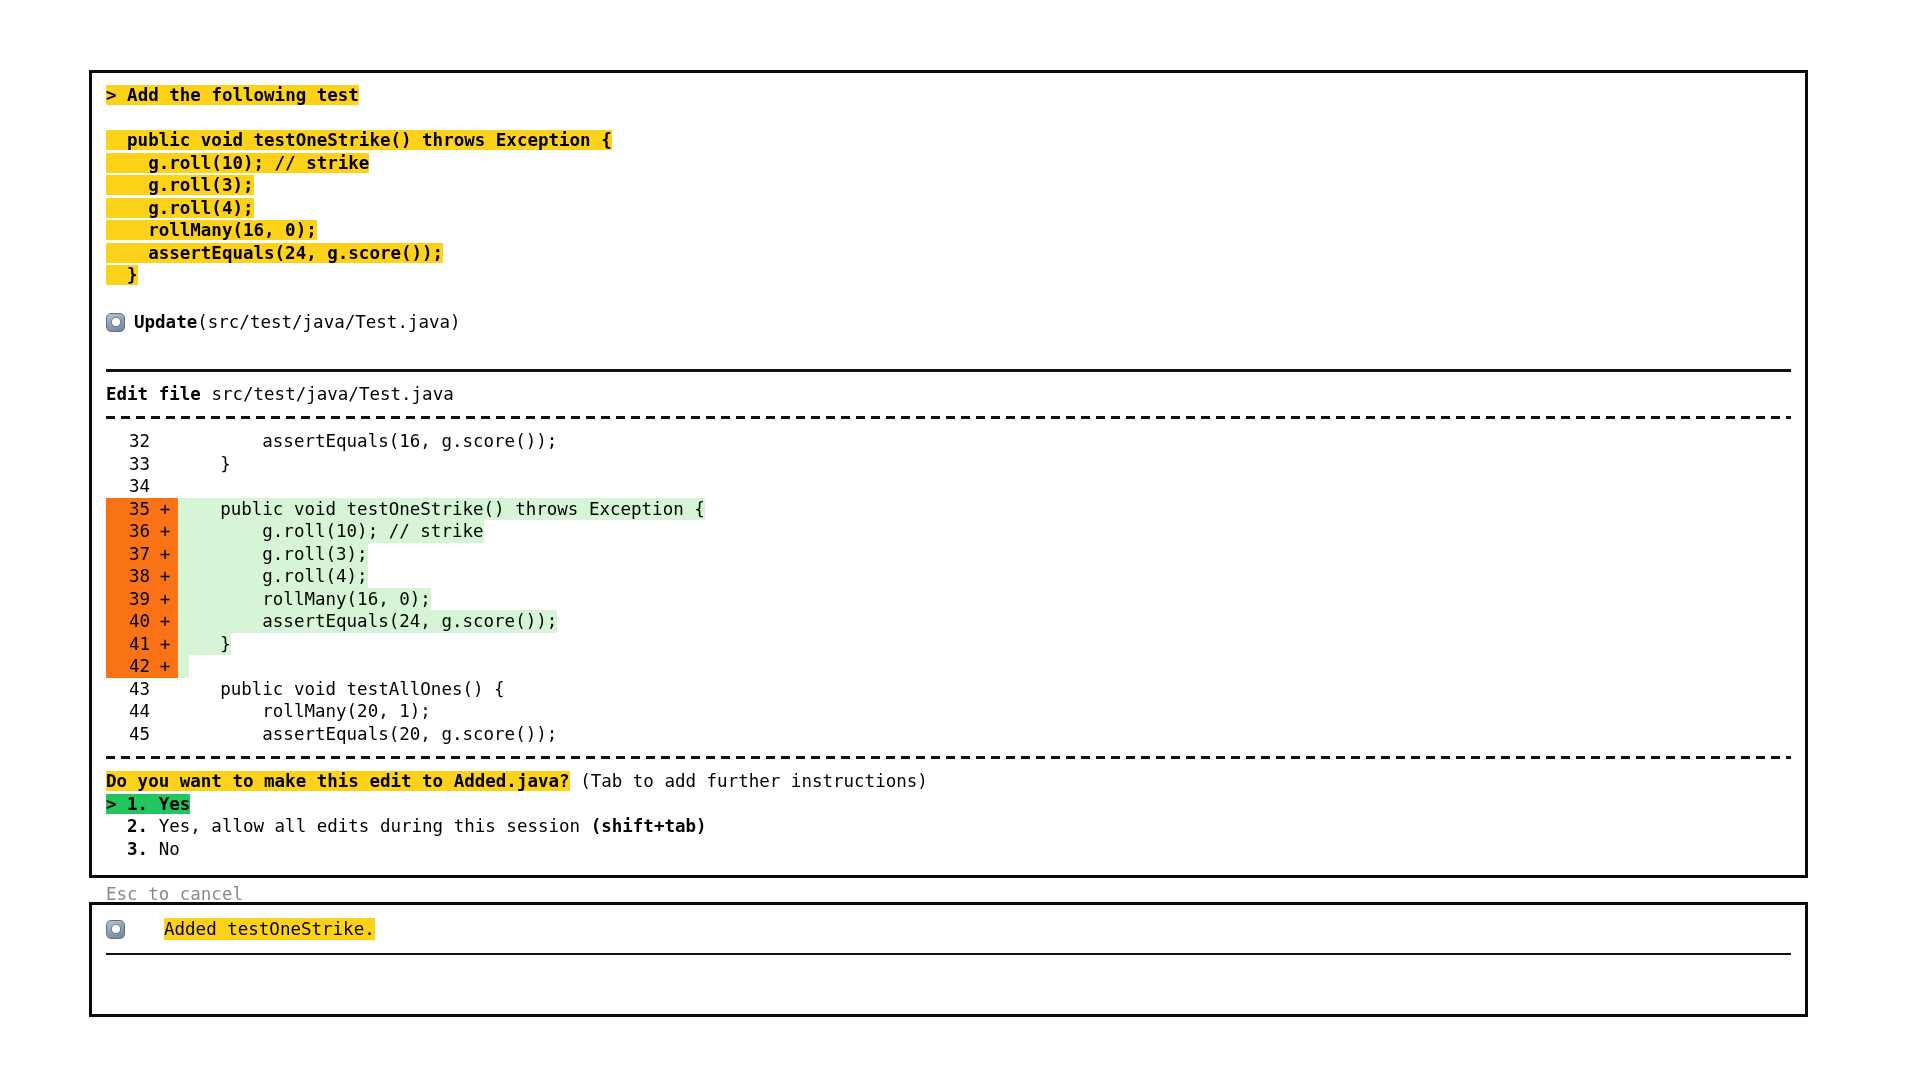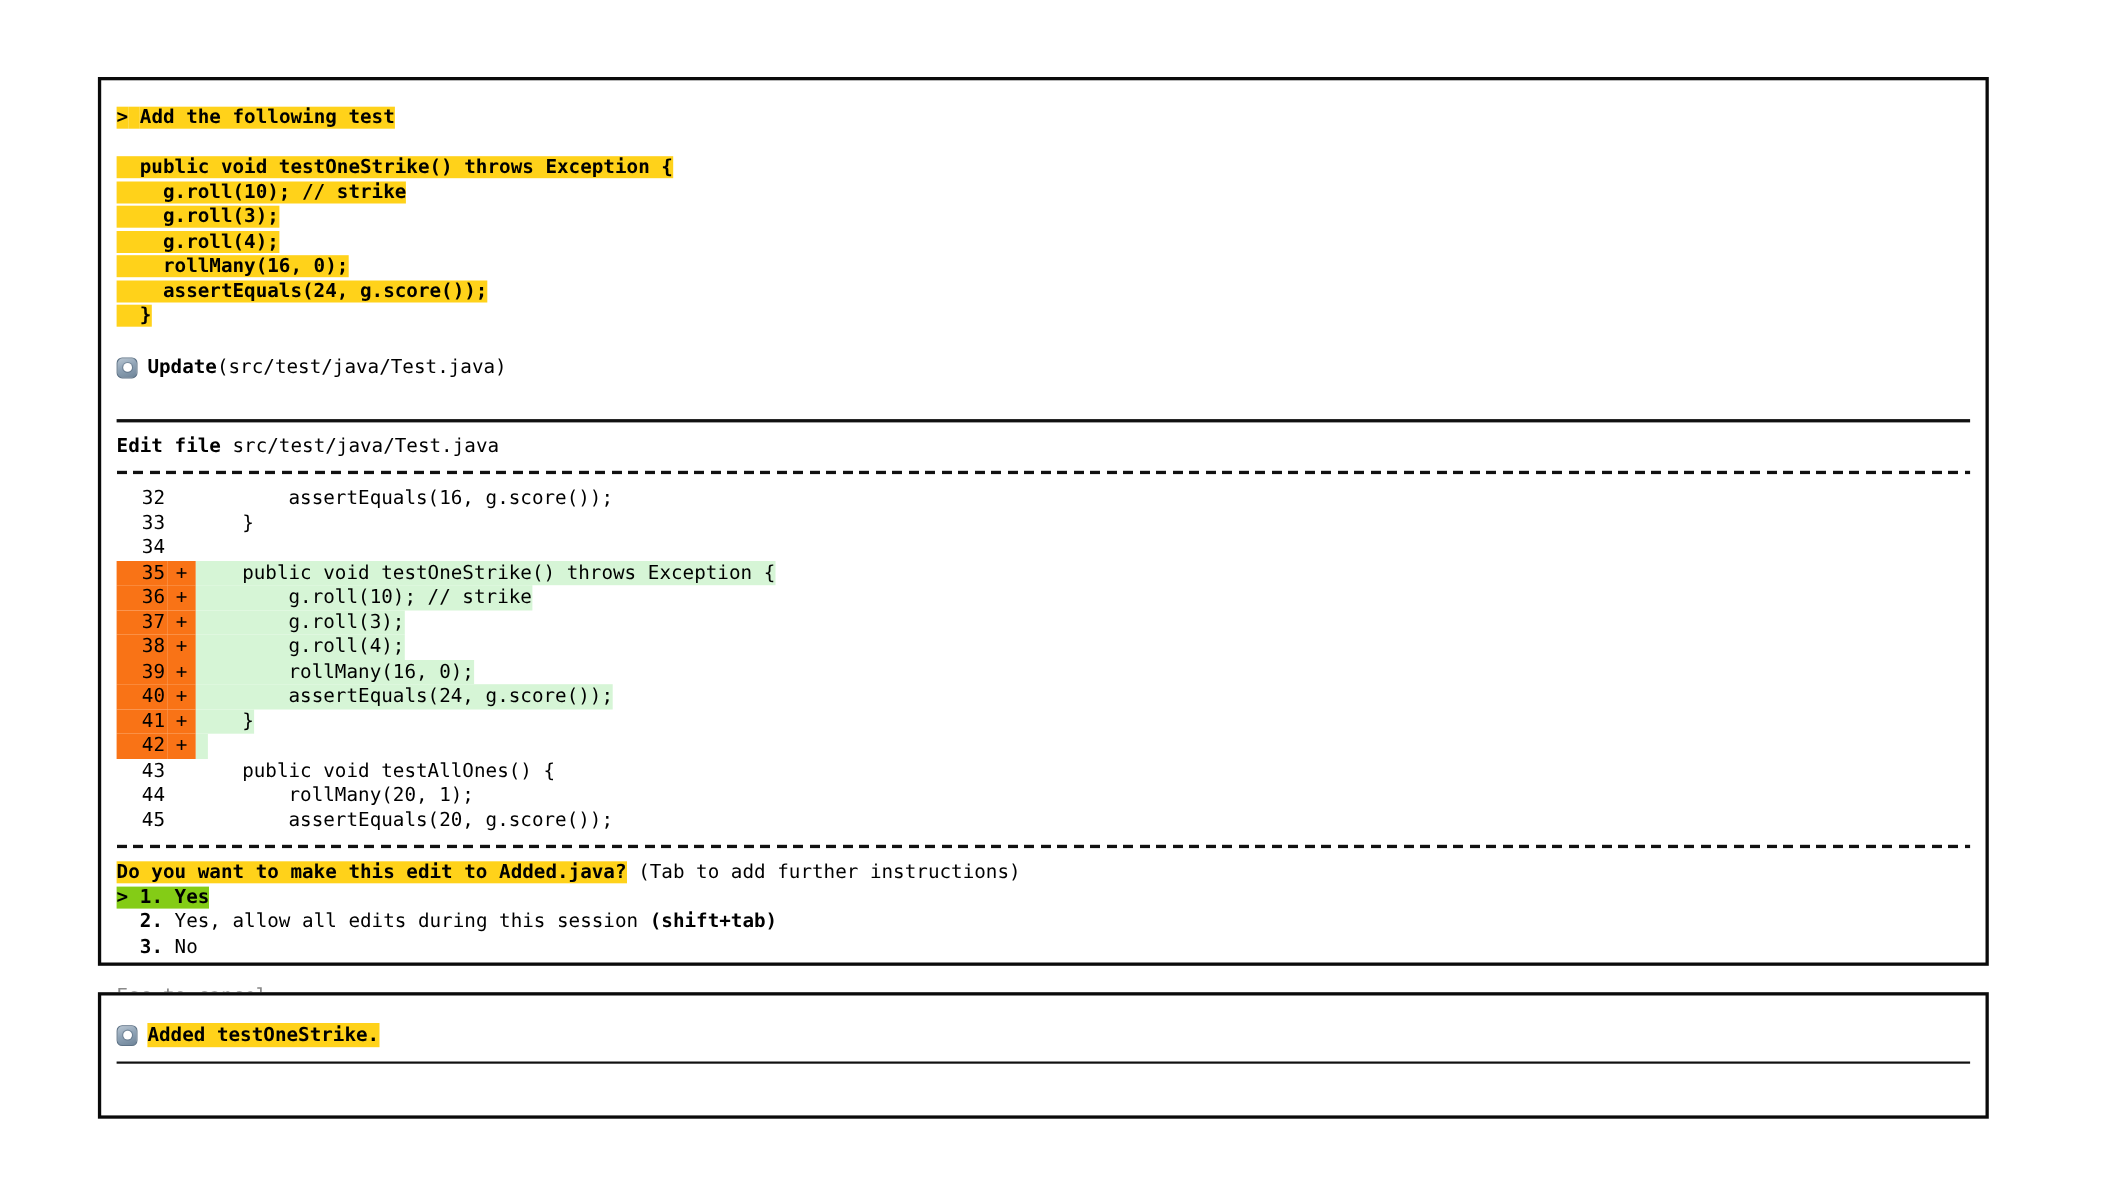--- a/index.html
+++ b/index.html
@@ -38,21 +38,21 @@
     height: 808px;
   }
   #panel-footer {
     left: 89px;
     top: 902px;
     width: 1719px;
     height: 115px;
   }
 
   .pad {
-    padding: 12px 14px;
+    padding: 0 14px;
   }
 
   
   .row {
     white-space: pre;
     height: 22.5px;
     line-height: 22.5px;
   }
   .spacer { height: 22.5px; }
   .spacer-sm { height: 11px; }
@@ -139,25 +139,25 @@
   }
   .code { flex: none; }
   .diff-line.added .ln,
   .diff-line.added .sign { background: #f97316; }
   .diff-line.added .code { background: #d6f5d6; }
 
   
   .confirm-q { white-space: pre; font-weight: bold; }
   .opt { white-space: pre; }
   .opt .num { font-weight: bold; }
-  .opt-sel { background: #84cc16; font-weight: bold; }
+  .opt-sel { background: #22c55e; font-weight: bold; }
   .esc { color: #8a8a8a; white-space: pre; }
 
   
-  .footer-msg { white-space: pre; font-weight: bold; }
+  .footer-msg { white-space: pre; font-weight: normal; margin-left: 30px; }
   .input-line { white-space: pre; }
   .input-placeholder { color: #9a9a9a; }
 </style>
 </head>
 <body>
 
 <div class="screen">
 
   <div class="panel" id="panel-main">
     <div class="pad">

